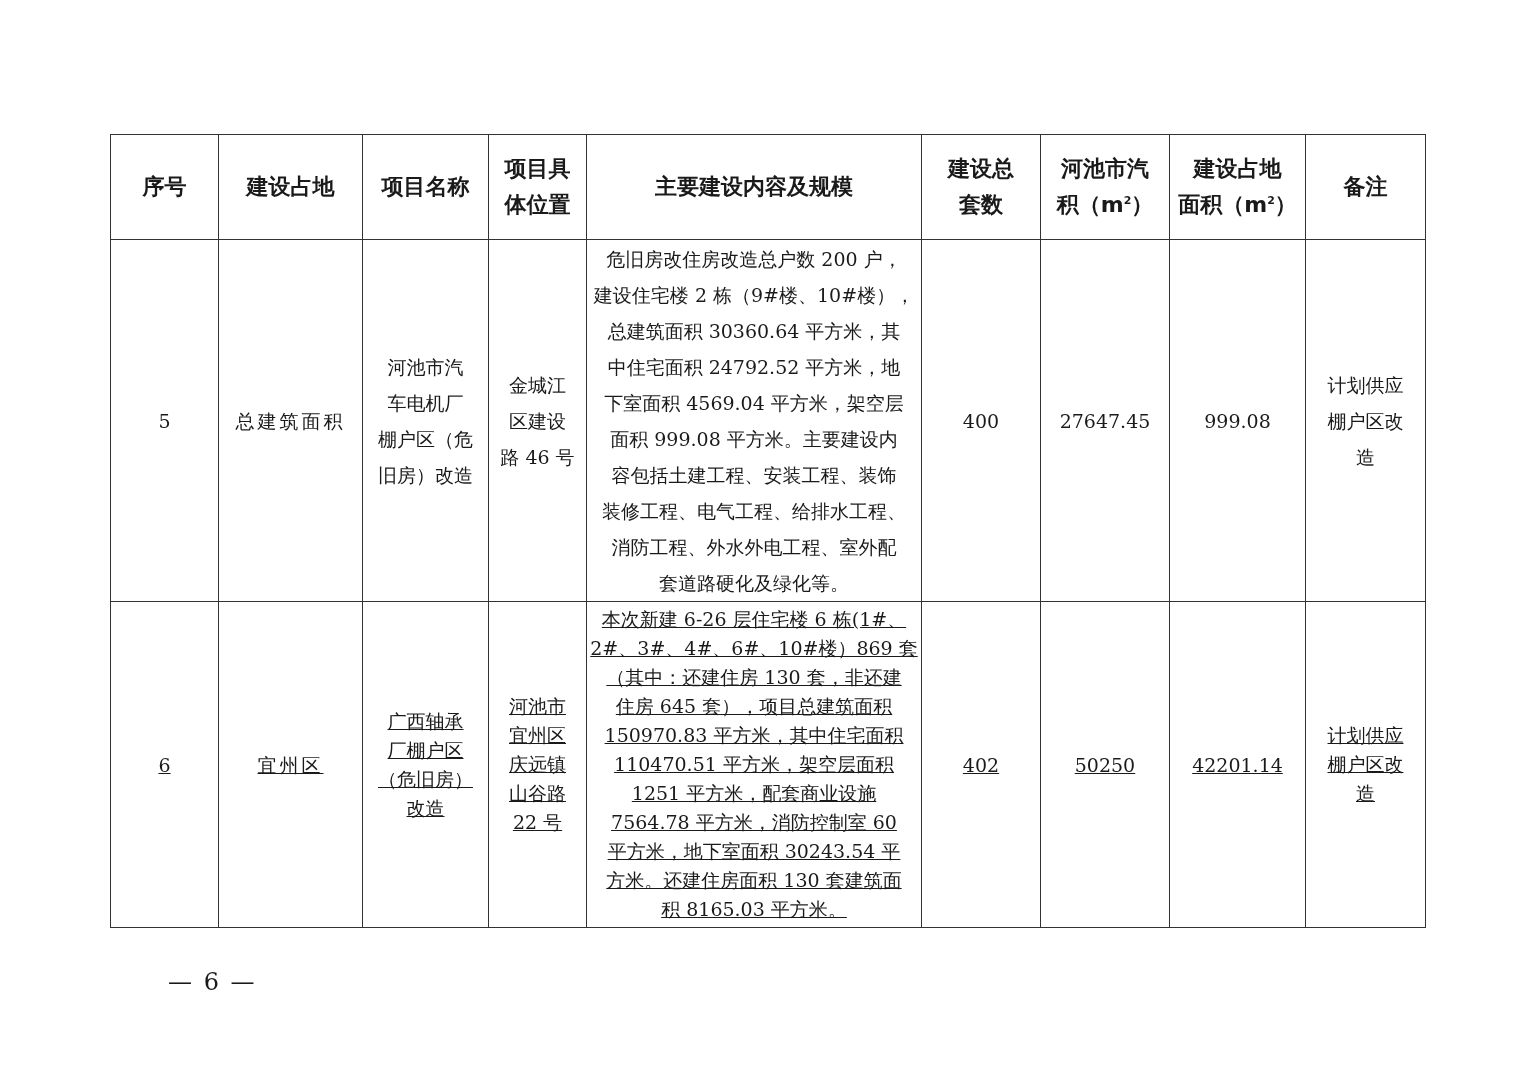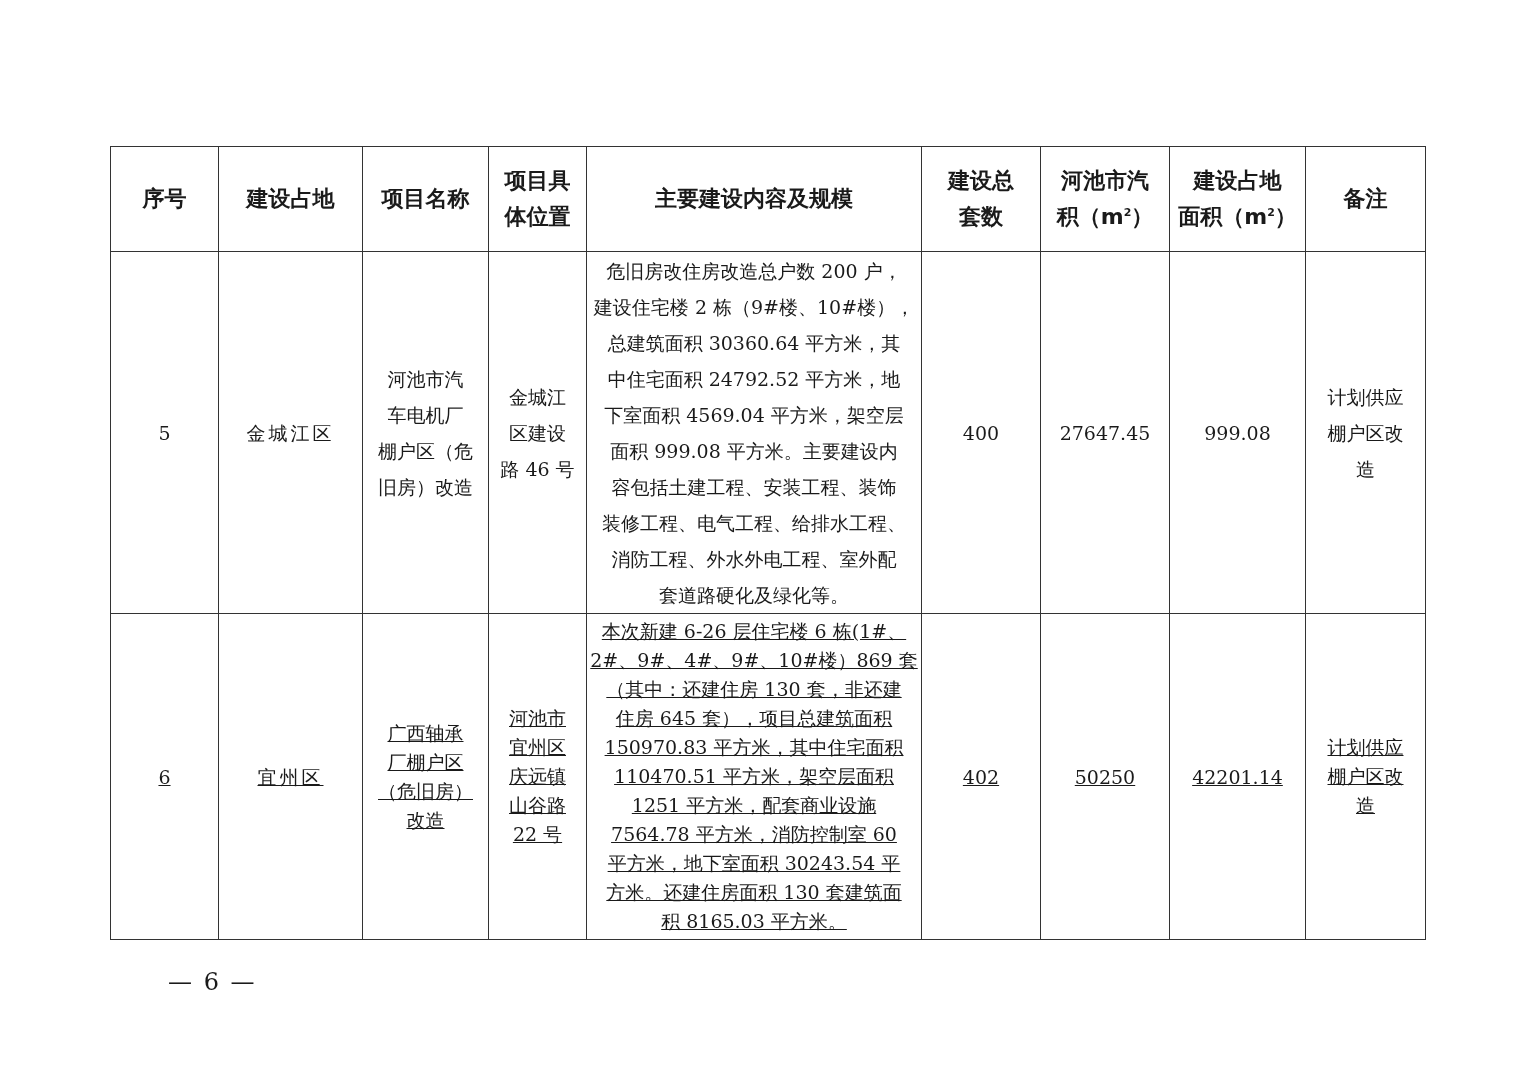--- a/index.html
+++ b/index.html
@@ -1,18 +1,18 @@
 <!DOCTYPE html>
 <html><head>
 <meta charset="utf-8">
 <style>
   html, body { margin: 0; padding: 0; background: #ffffff; }
   body { width: 1520px; height: 1074px; position: relative; overflow: hidden;
          font-family: "DejaVu Serif", "Liberation Serif", serif; color: #1a1a1a; }
-  table.doc { position: absolute; left: 110px; top: 146px; border-collapse: collapse;
+  table.doc { position: absolute; left: 110px; top: 134px; border-collapse: collapse;
               table-layout: fixed; width: 1315px; }
   table.doc td, table.doc th { border: 1.5px solid #333; text-align: center; vertical-align: middle;
               padding: 0; }
   table.doc th { font-family: "DejaVu Sans", "Liberation Sans", sans-serif; font-weight: bold;
               font-size: 22px; line-height: 36px; height: 104px; }
   table.doc td { font-size: 19px; line-height: 36px; }
   .sup { font-size: 11px; vertical-align: super; line-height: 0; }
   td.content { text-align: justify; padding: 0 8px 0 10px; font-size: 19px; }
   tr.r5 td { height: 361px; }
   tr.r6 td { height: 325px; text-decoration: underline; }
@@ -56,21 +56,21 @@
     </th>
     <th>
       <span class="line">建设占地</span>
       <span class="line"><span>面积（m</span><span class="sup">2</span><span>）</span></span>
     </th>
     <th>备注</th>
   </tr>
 
   <tr class="r5">
     <td>5</td>
-    <td style="letter-spacing:3px">金城江区</td>
+    <td style="letter-spacing:3px">总建筑面积</td>
     <td>
       <span class="line">河池市汽</span>
       <span class="line">车电机厂</span>
       <span class="line">棚户区（危</span>
       <span class="line">旧房）改造</span>
     </td>
     <td>
       <span class="line">金城江</span>
       <span class="line">区建设</span>
       <span class="line">路 46 号</span>
@@ -108,21 +108,21 @@
     </td>
     <td class="tight">
       <span class="line">河池市</span>
       <span class="line">宜州区</span>
       <span class="line">庆远镇</span>
       <span class="line">山谷路</span>
       <span class="line">22 号</span>
     </td>
     <td class="content">
       <span class="line">本次新建 6-26 层住宅楼 6 栋(1#、</span>
-      <span class="line">2#、9#、4#、9#、10#楼）869 套</span>
+      <span class="line">2#、3#、4#、6#、10#楼）869 套</span>
       <span class="line">（其中：还建住房 130 套，非还建</span>
       <span class="line">住房 645 套），项目总建筑面积</span>
       <span class="line">150970.83 平方米，其中住宅面积</span>
       <span class="line">110470.51 平方米，架空层面积</span>
       <span class="line">1251 平方米，配套商业设施</span>
       <span class="line">7564.78 平方米，消防控制室 60</span>
       <span class="line">平方米，地下室面积 30243.54 平</span>
       <span class="line">方米。还建住房面积 130 套建筑面</span>
       <span class="line">积 8165.03 平方米。</span>
     </td>

